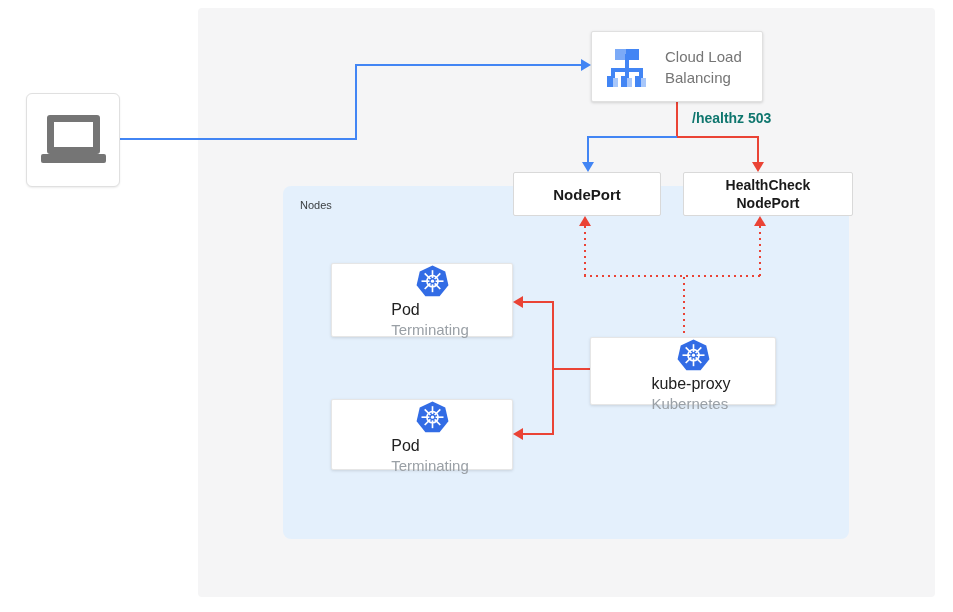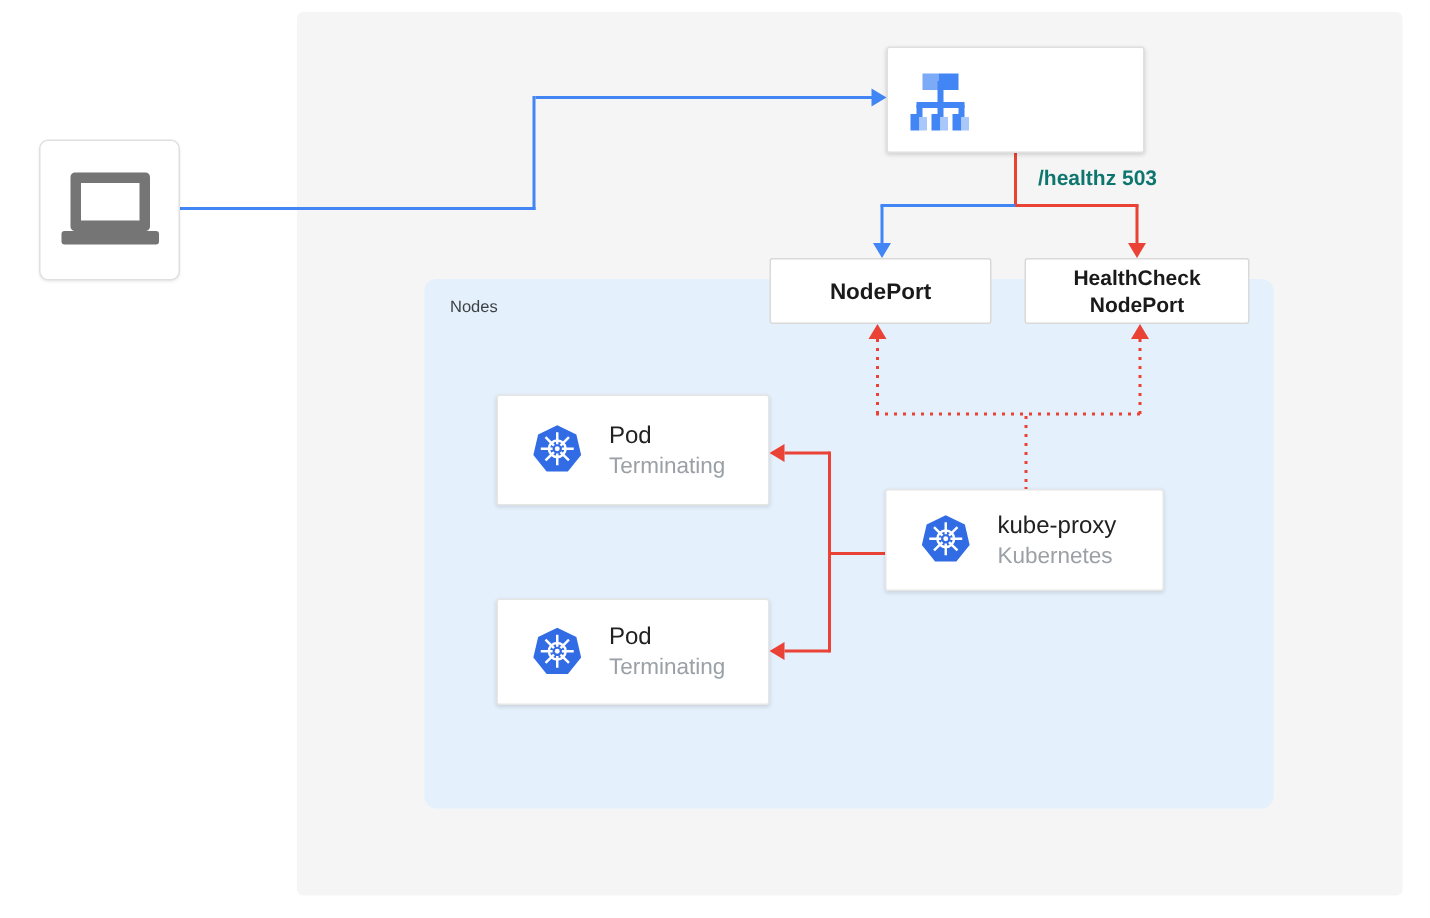--- a/index.html
+++ b/index.html
@@ -29,27 +29,27 @@
   .laptop-screen{position:absolute;left:20px;top:21px;width:53px;height:39px;border:7px solid #757575;border-radius:3px;background:#fff;}
   .laptop-base{position:absolute;left:14px;top:60px;width:65px;height:9px;background:#757575;border-radius:2px;}
 
   
   .clb-box{left:591px;top:31px;width:172px;height:71px;display:flex;align-items:center;}
   .clb-icon{margin-left:13px;flex:none;}
   .clb-text{margin-left:16px;font-size:15px;line-height:21px;color:var(--textgray);}
 
   
   .nodeport-box{left:513px;top:172px;width:148px;height:44px;display:flex;align-items:center;justify-content:center;font-size:15px;font-weight:bold;color:#1A1A1A;box-shadow:none;border-color:#D9D9D9;}
-  .hcnp-box{left:683px;top:172px;width:150px;height:44px;display:flex;flex-direction:column;align-items:center;justify-content:center;font-size:14px;font-weight:bold;line-height:18px;color:#1A1A1A;box-shadow:none;border-color:#D9D9D9;}
-
-  
-  .card{display:flex;align-items:center;border:1px solid #E6E6E6;box-shadow:0 1px 3px rgba(0,0,0,0.12);}
+  .hcnp-box{left:683px;top:172px;width:170px;height:44px;display:flex;flex-direction:column;align-items:center;justify-content:center;font-size:14px;font-weight:bold;line-height:18px;color:#1A1A1A;box-shadow:none;border-color:#D9D9D9;}
+
+  
+  .card{display:flex;align-items:center;border:1px solid #E6E6E6;box-shadow:0 1px 3px rgba(0,0,0,0.12);flex-direction:column;}
   .pod1-box{left:331px;top:263px;width:182px;height:74px;}
   .pod2-box{left:331px;top:399px;width:182px;height:71px;}
-  .kp-box{left:590px;top:326px;width:186px;height:68px;}
+  .kp-box{left:590px;top:337px;width:186px;height:68px;}
   .card .k8s-icon{margin-left:21px;flex:none;}
   .card .card-text{margin-left:16px;}
   .card-title{font-size:16px;color:var(--textdark);line-height:20px;}
   .card-sub{font-size:15px;color:var(--textlight);line-height:19px;}
 
   .healthz-label{position:absolute;left:692px;top:110px;font-size:14px;font-weight:bold;color:#0f766e;}
 
   
   .hline,.vline{position:absolute;}
   .hline{height:2px;}
@@ -119,20 +119,24 @@
       <rect x="6" y="24" width="4" height="8" fill="#4285F4"></rect>
       <rect x="20" y="24" width="4" height="8" fill="#4285F4"></rect>
       <rect x="34" y="24" width="4" height="8" fill="#4285F4"></rect>
       <rect x="2" y="30" width="6" height="11" fill="#4285F4"></rect>
       <rect x="8" y="32" width="5" height="9" fill="#A8C7FA"></rect>
       <rect x="16" y="30" width="6" height="11" fill="#4285F4"></rect>
       <rect x="22" y="32" width="5" height="9" fill="#A8C7FA"></rect>
       <rect x="30" y="30" width="6" height="11" fill="#4285F4"></rect>
       <rect x="36" y="32" width="5" height="9" fill="#A8C7FA"></rect>
     </svg>
+    <div class="clb-text">
+      <div>Cloud Load</div>
+      <div>Balancing</div>
+    </div>
   </div>
 
   <div class="healthz-label">/healthz 503</div>
 
   <div class="white-box nodeport-box">
     <span>NodePort</span>
   </div>
 
   <div class="white-box hcnp-box">
     <span>HealthCheck</span>

